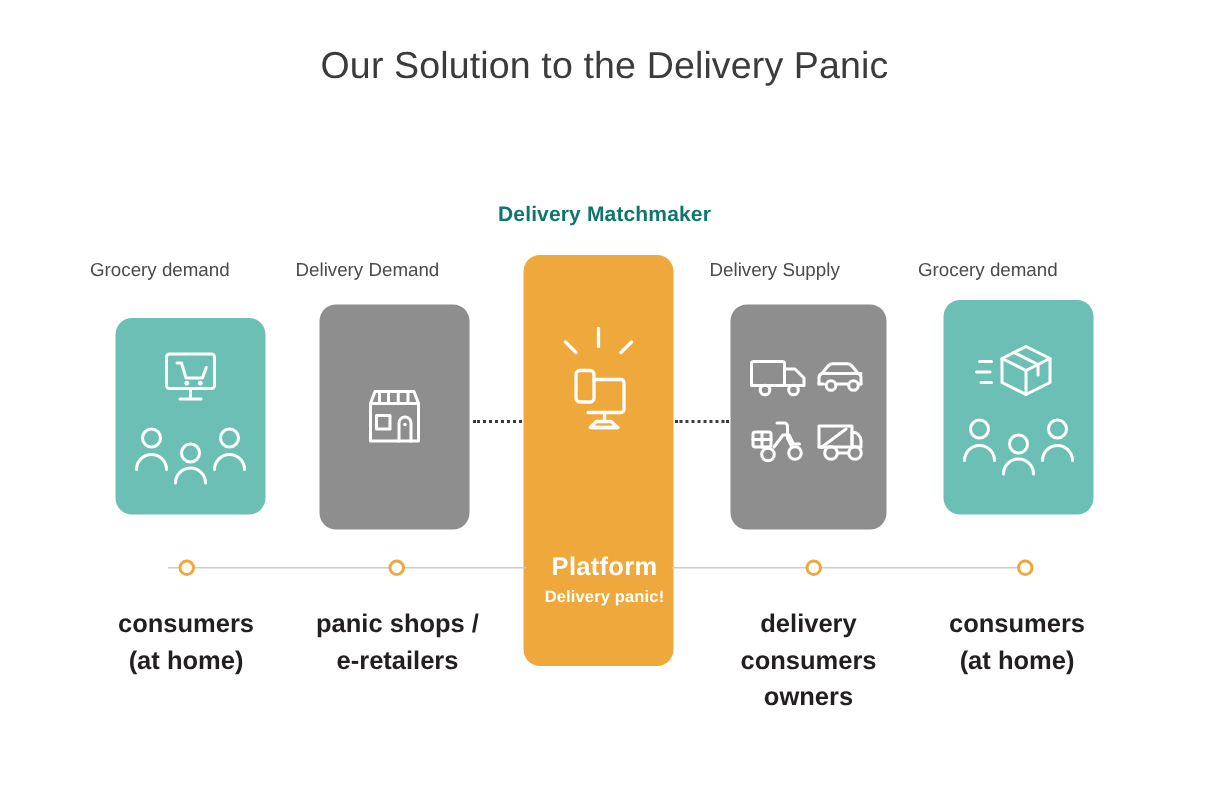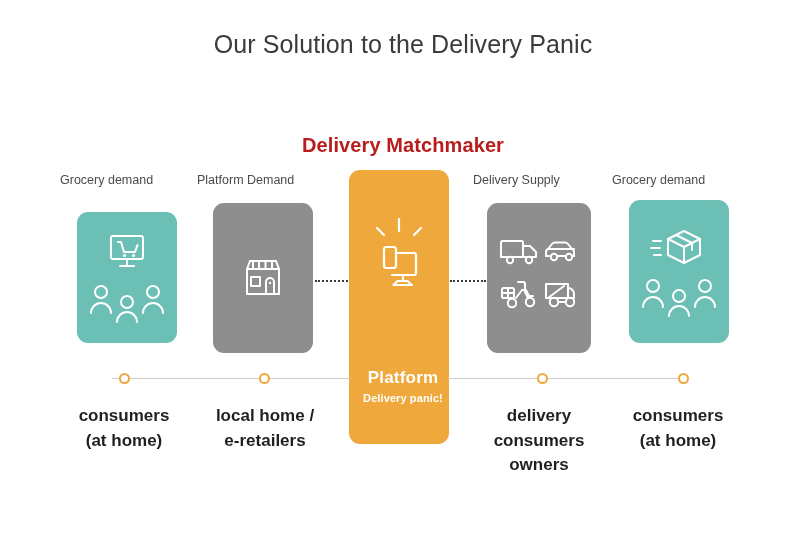--- a/index.html
+++ b/index.html
@@ -32,23 +32,23 @@
     letter-spacing: 0.1px;
     color: #3b3b3b;
   }
 
   .section-title {
     position: absolute;
     top: 134px;
     left: 0;
     width: 806px;
     text-align: center;
-    font-size: 20px;
-    font-weight: bold;
-    color: #b91c1c;
+    font-size: 14px;
+    font-weight: bold;
+    color: #0f766e;
     letter-spacing: 0.1px;
   }
 
   
   .col-head {
     position: absolute;
     top: 173px;
     text-align: left;
     font-size: 12.5px;
     font-weight: 400;
@@ -131,21 +131,21 @@
 </style>
 </head>
 <body>
 
 <div class="stage">
 
   <div class="page-title">Our Solution to the Delivery Panic</div>
   <div class="section-title">Delivery Matchmaker</div>
 
   <div class="col-head" style="left:60px; width:132px;">Grocery demand</div>
-  <div class="col-head" style="left:197px; width:132px;">Platform Demand</div>
+  <div class="col-head" style="left:197px; width:132px;">Delivery Demand</div>
   <div class="col-head" style="left:473px; width:132px;">Delivery Supply</div>
   <div class="col-head" style="left:612px; width:132px;">Grocery demand</div>
 
   <div class="card" style="left:77px; top:212px; width:100px; height:131px; background:#6cbfb4;">
     <div class="card-inner">
       <svg width="58" height="44" viewBox="0 0 58 44" fill="none" stroke="#ffffff" stroke-width="2" stroke-linecap="round" stroke-linejoin="round">
         <rect x="13" y="3" width="32" height="23" rx="2"></rect>
         <path d="M29 26 v6"></path>
         <path d="M22 33 h14"></path>
         <path d="M20 9 h3 l3 10 h11 l2.5 -7"></path>
@@ -261,21 +261,21 @@
   <div class="node" style="left:259px;"></div>
   <div class="node" style="left:537px;"></div>
   <div class="node" style="left:678px;"></div>
 
   <div class="caption" style="left:58px; width:132px;">
     <div>consumers</div>
     <div>(at home)</div>
   </div>
 
   <div class="caption" style="left:197px; width:136px;">
-    <div>local home /</div>
+    <div>panic shops /</div>
     <div>e-retailers</div>
   </div>
 
   <div class="caption" style="left:462px; width:154px;">
     <div>delivery consumers</div>
     <div>owners</div>
   </div>
 
   <div class="caption" style="left:612px; width:132px;">
     <div>consumers</div>

